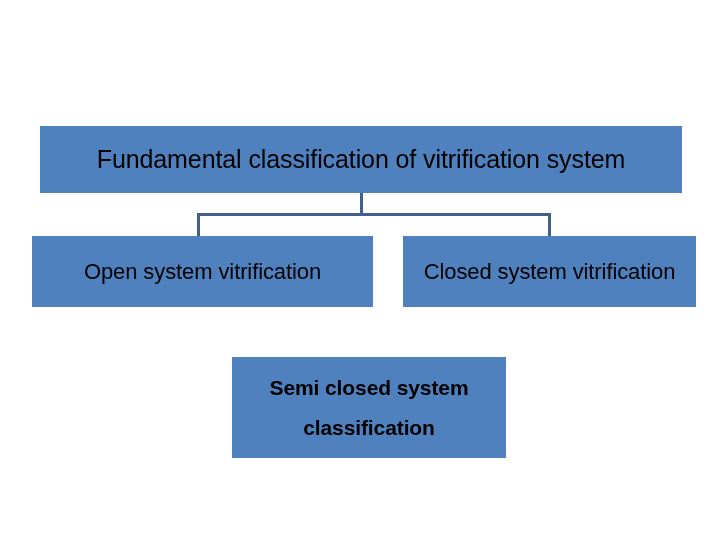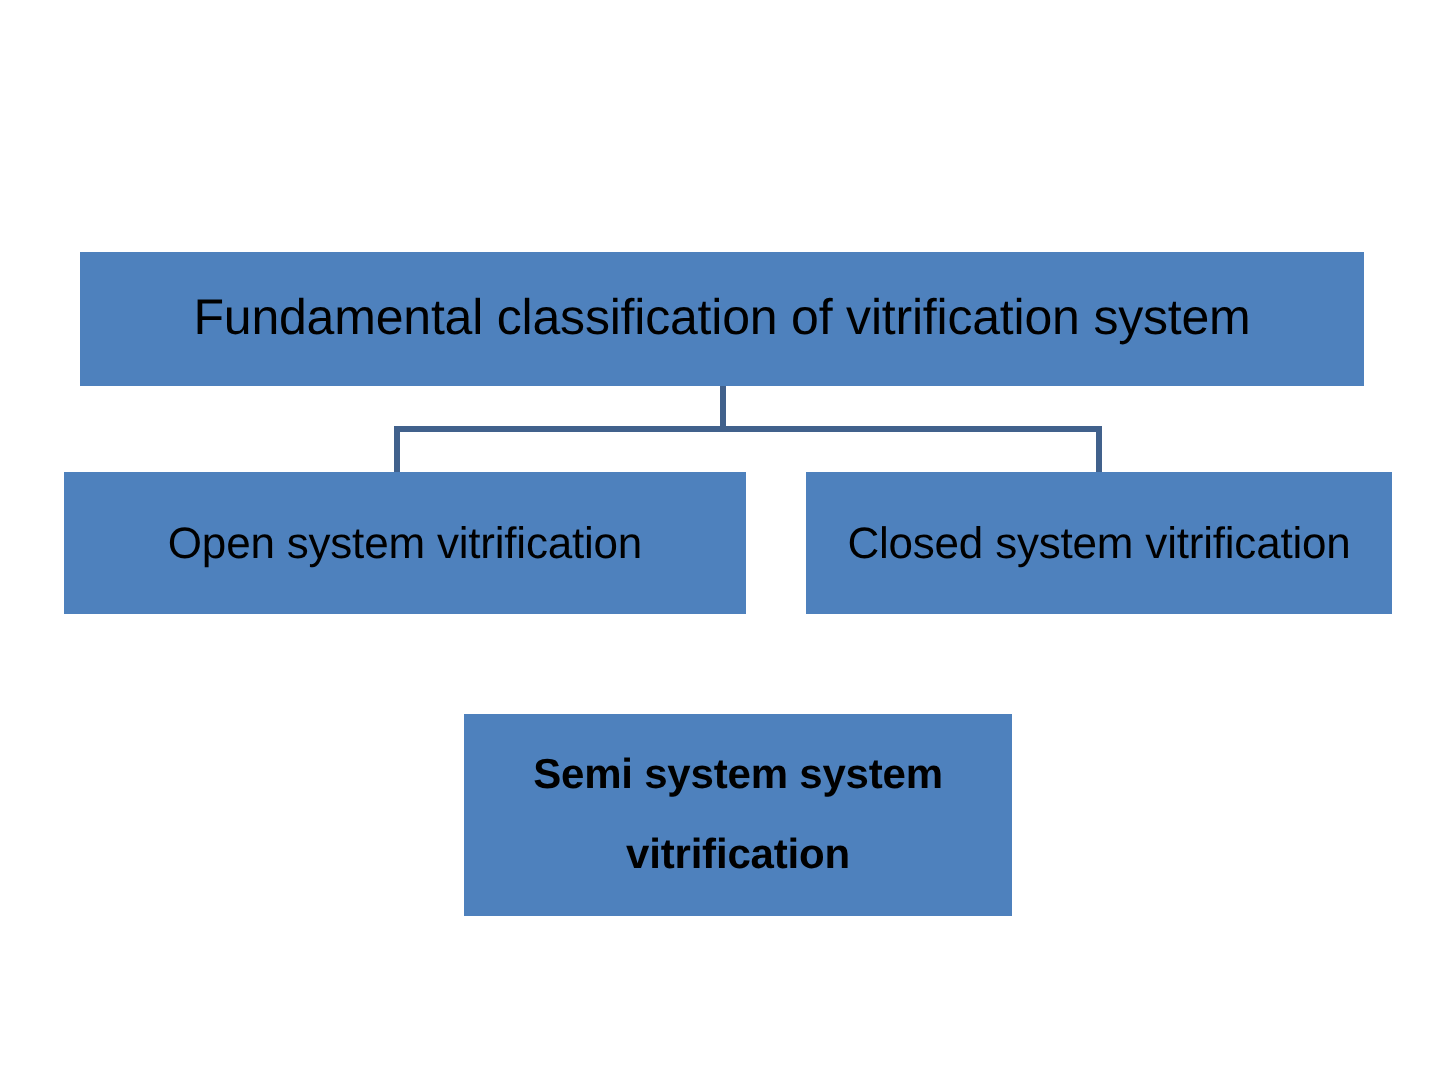--- a/index.html
+++ b/index.html
@@ -130,16 +130,16 @@
 
   <div class="node" id="node-open">
     <span class="node-text">Open system vitrification</span>
   </div>
 
   <div class="node" id="node-closed">
     <span class="node-text">Closed system vitrification</span>
   </div>
 
   <div class="node" id="node-semi">
-    <span class="node-text">Semi system system vitrification</span>
+    <span class="node-text">Semi closed system classification</span>
   </div>
 
 </div>
 
 </body></html>

